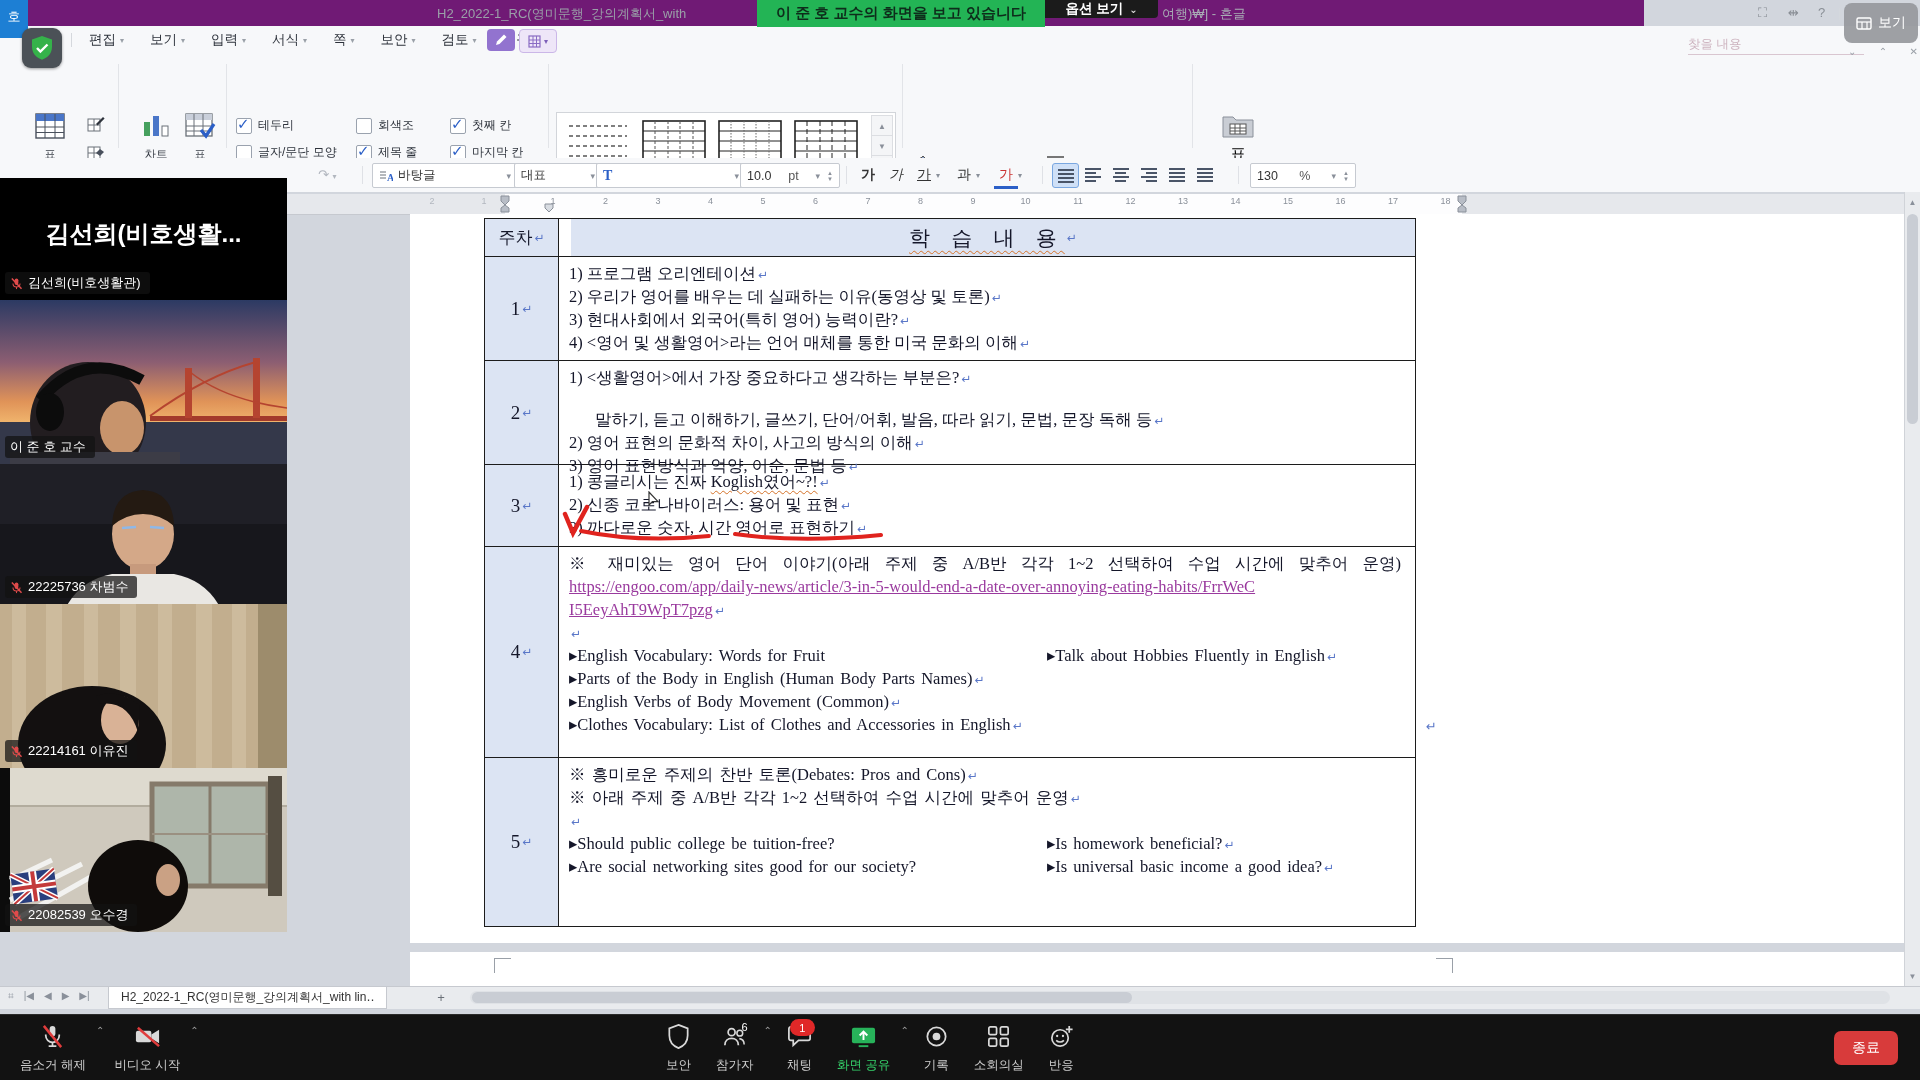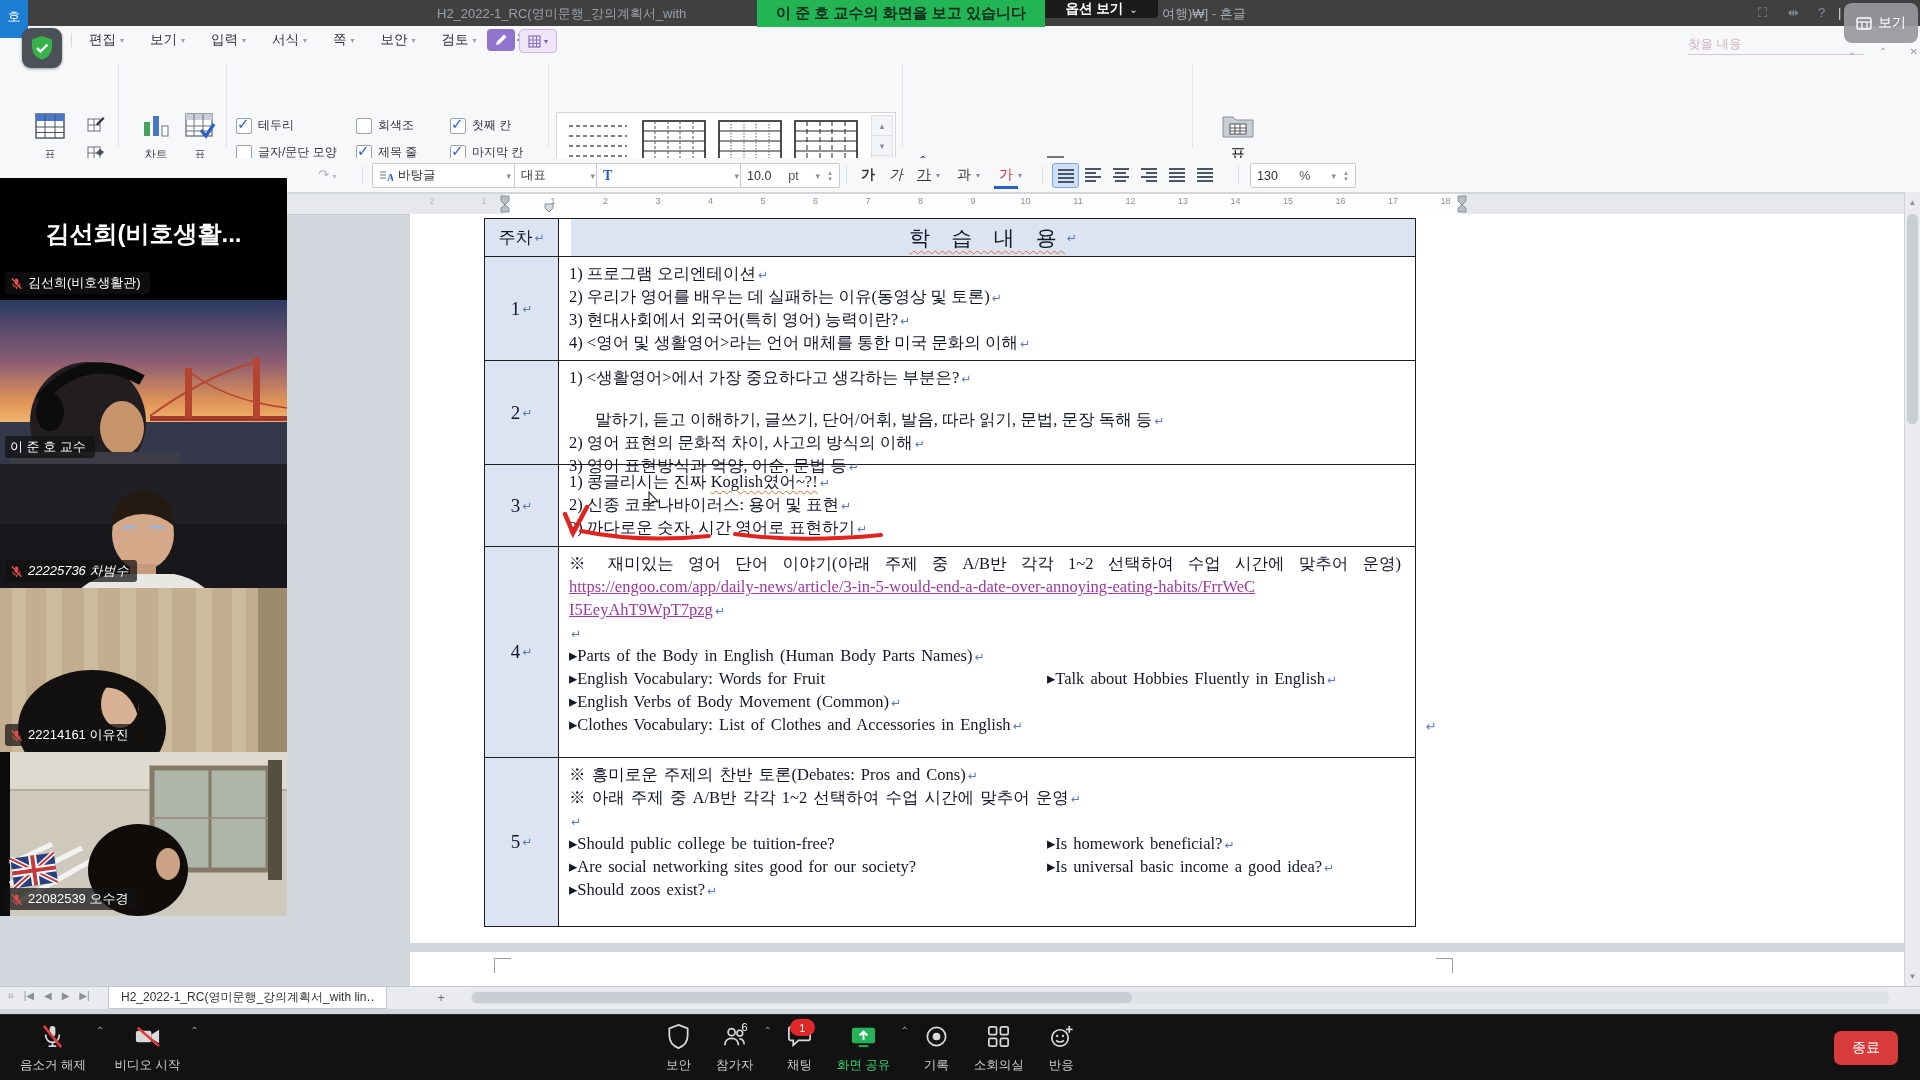--- a/index.html
+++ b/index.html
@@ -1,21 +1,21 @@
 <!DOCTYPE html>
 <html><head>
 <meta charset="utf-8">
 <style>
   html,body{margin:0;padding:0;overflow:hidden;}
   body{width:1920px;height:1080px;position:relative;background:#d2d6dd;
        font-family:"Liberation Sans","DejaVu Sans",sans-serif;-webkit-font-smoothing:antialiased;}
   #screen{position:absolute;inset:0;}
   .abs{position:absolute;}
   
-  #titlebar{position:absolute;left:0;top:0;width:1920px;height:26px;background:#404040;border-bottom:1px solid #e4e6ea;}
+  #titlebar{position:absolute;left:0;top:0;width:1644px;height:26px;background:#701a75;border-bottom:1px solid #e4e6ea;}
   #hancom-tag{position:absolute;left:0;top:0;width:28px;height:38px;background:#1d7fd4;border-radius:0 0 6px 0;
       color:#fff;font-size:13px;text-align:center;line-height:34px;z-index:5;}
   #sec-badge{position:absolute;left:22px;top:28px;width:40px;height:40px;background:#4b5157;border-radius:9px;z-index:6;
       display:flex;align-items:center;justify-content:center;box-shadow:0 1px 3px rgba(0,0,0,.4);}
   #title-left{position:absolute;left:437px;top:5px;font-size:13px;color:#9aa0a8;white-space:nowrap;}
   #title-right{position:absolute;left:1162px;top:5px;font-size:13px;color:#a8adb4;white-space:nowrap;}
   #share-banner{position:absolute;left:757px;top:0;width:288px;height:27px;background:#23b455;z-index:8;
       display:flex;align-items:center;justify-content:center;font-size:15px;font-weight:700;color:#0e2c1b;}
   #options-btn{position:absolute;left:1045px;top:0;width:113px;height:18px;background:#1b1b1b;z-index:8;border-radius:0 0 4px 0;
       display:flex;align-items:center;justify-content:center;gap:6px;color:#fff;font-size:13.5px;font-weight:700;cursor:pointer;}
@@ -654,38 +654,37 @@
           <div class="trow" style="height: 210px;">
             <div class="week-cell">
               <span>4</span>
               <span class="pilcrow">↵</span>
             </div>
             <div class="content-cell">
               <div class="dline j engline"><span>※ 재미있는 영어 단어 이야기(아래 주제 중 A/B반 각각 1~2 선택하여 수업 시간에 맞추어 운영)</span></div>
               <div class="dline engline"><span class="linktx">https://engoo.com/app/daily-news/article/3-in-5-would-end-a-date-over-annoying-eating-habits/FrrWeC</span></div>
               <div class="dline engline"><span class="linktx">I5EeyAhT9WpT7pzg</span><span class="pilcrow">↵</span></div>
               <div class="dline"><span class="pilcrow">↵</span></div>
+              <div class="dline engline"><span class="dcol1">▸English Vocabulary: Words for Fruit</span><span>▸Talk about Hobbies Fluently in English</span><span class="pilcrow">↵</span></div>
               <div class="dline engline"><span>▸Parts of the Body in English (Human Body Parts Names)</span><span class="pilcrow">↵</span></div>
-              <div class="dline engline"><span class="dcol1">▸English Vocabulary: Words for Fruit</span><span>▸Talk about Hobbies Fluently in English</span><span class="pilcrow">↵</span></div>
               <div class="dline engline"><span>▸English Verbs of Body Movement (Common)</span><span class="pilcrow">↵</span></div>
               <div class="dline engline"><span>▸Clothes Vocabulary: List of Clothes and Accessories in English</span><span class="pilcrow">↵</span></div>
             </div>
           </div>
           <div class="trow" style="height: 168px;">
             <div class="week-cell">
               <span>5</span>
               <span class="pilcrow">↵</span>
             </div>
             <div class="content-cell">
               <div class="dline engline"><span>※ 흥미로운 주제의 찬반 토론(Debates: Pros and Cons)</span><span class="pilcrow">↵</span></div>
               <div class="dline engline"><span>※ 아래 주제 중 A/B반 각각 1~2 선택하여 수업 시간에 맞추어 운영</span><span class="pilcrow">↵</span></div>
               <div class="dline"><span class="pilcrow">↵</span></div>
               <div class="dline engline"><span class="dcol1">▸Should public college be tuition-free?</span><span>▸Is homework beneficial?</span><span class="pilcrow">↵</span></div>
               <div class="dline engline"><span class="dcol1">▸Are social networking sites good for our society?</span><span>▸Is universal basic income a good idea?</span><span class="pilcrow">↵</span></div>
-              <div class="dline engline"><span>▸Should zoos exist?</span><span class="pilcrow">↵</span></div>
             </div>
           </div>
         </div>
       <span id="table-end-pil" class="pilcrow">↵</span>
     </div>
     <div id="page2">
       <div class="corner" style="left:84px;top:6px;border-left:1.5px solid #9aa0a8;border-top:1.5px solid #9aa0a8"></div>
       <div class="corner" style="left:1026px;top:6px;border-right:1.5px solid #9aa0a8;border-top:1.5px solid #9aa0a8"></div>
     </div>
 
@@ -733,21 +732,21 @@
             <ellipse cx="122" cy="128" rx="22" ry="27" fill="#c8946c"></ellipse>
             <path d="M40 100 Q 84 48 142 80" stroke="#0c0c0c" stroke-width="11" fill="none"></path>
             <ellipse cx="50" cy="112" rx="14" ry="19" fill="#0c0c0c"></ellipse>
             <rect x="10" y="152" width="170" height="12" fill="#3c3c46"></rect>
           </svg>
         </div>
         <div class="ptag">
           <span>이 준 호 교수</span>
         </div>
       </div>
-      <div class="tile" style="height: 124px; font-style: italic;">
+      <div class="tile" style="height: 140px;">
         <div>
           <svg width="287" height="164" viewBox="0 0 287 164" preserveAspectRatio="none">
             <rect width="287" height="164" fill="#17171c"></rect>
             <rect width="287" height="60" fill="#1f1f26"></rect>
             <ellipse cx="143" cy="70" rx="31" ry="36" fill="#d4a888"></ellipse>
             <path d="M112 62 Q 113 28 143 26 Q 173 28 174 62 Q 160 50 143 50 Q 126 50 112 62z" fill="#241a12"></path>
             <line x1="122" y1="64" x2="136" y2="63" stroke="#8fb8e8" stroke-width="2.4"></line>
             <line x1="150" y1="63" x2="164" y2="64" stroke="#8fb8e8" stroke-width="2.4"></line>
             <rect x="130" y="100" width="26" height="14" fill="#c79a7d"></rect>
             <path d="M58 164 Q 70 118 112 110 L 174 110 Q 216 118 228 164 z" fill="#e9e7e3"></path>

